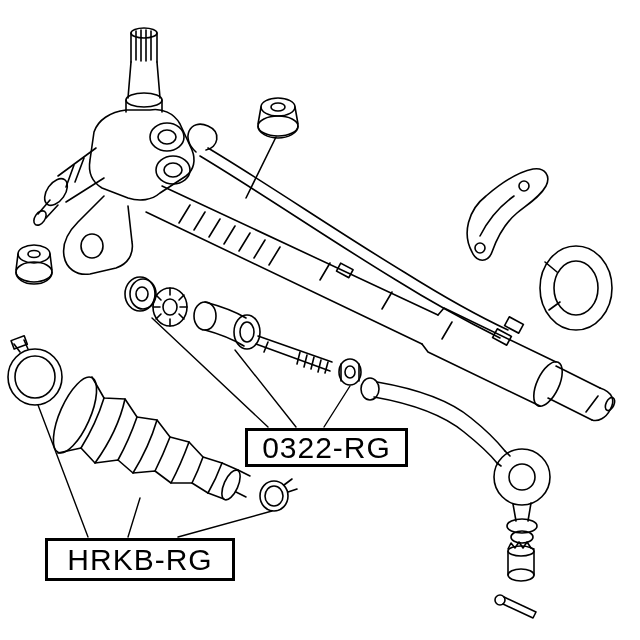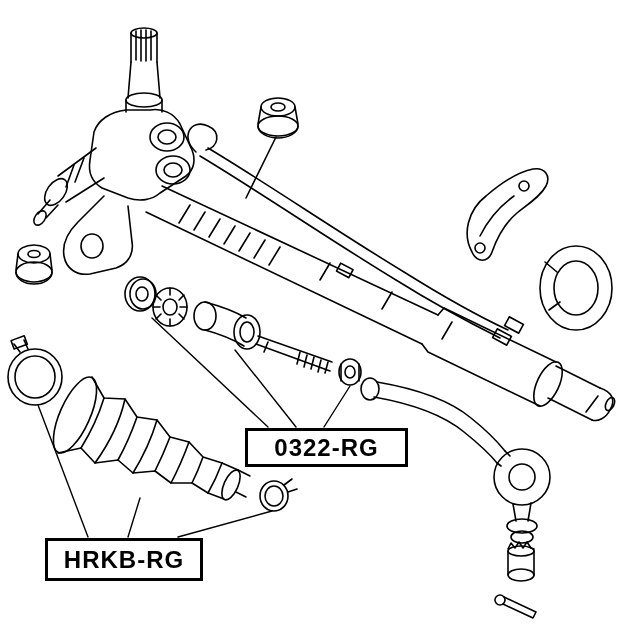--- a/index.html
+++ b/index.html
@@ -27,24 +27,24 @@
   .part-label {
     position: absolute;
     border: 3px solid var(--line, #000000);
     background: var(--bg, #ffffff);
     display: flex;
     align-items: center;
     justify-content: center;
     box-sizing: border-box;
   }
   .label-0322 { left: 245px; top: 428px; width: 163px; height: 39px; }
-  .label-hrkb { left: 45px;  top: 538px; width: 158px; height: 43px; }
+  .label-hrkb { left: 45px;  top: 538px; width: 190px; height: 43px; }
   .code {
-    font-weight: bold;
-    font-size: 24px;
+    font-weight: normal;
+    font-size: 30px;
     letter-spacing: 1px;
     color: var(--line, #000000);
     white-space: nowrap;
   }
 </style>
 </head>
 <body>
 
 <div class="stage">
 

